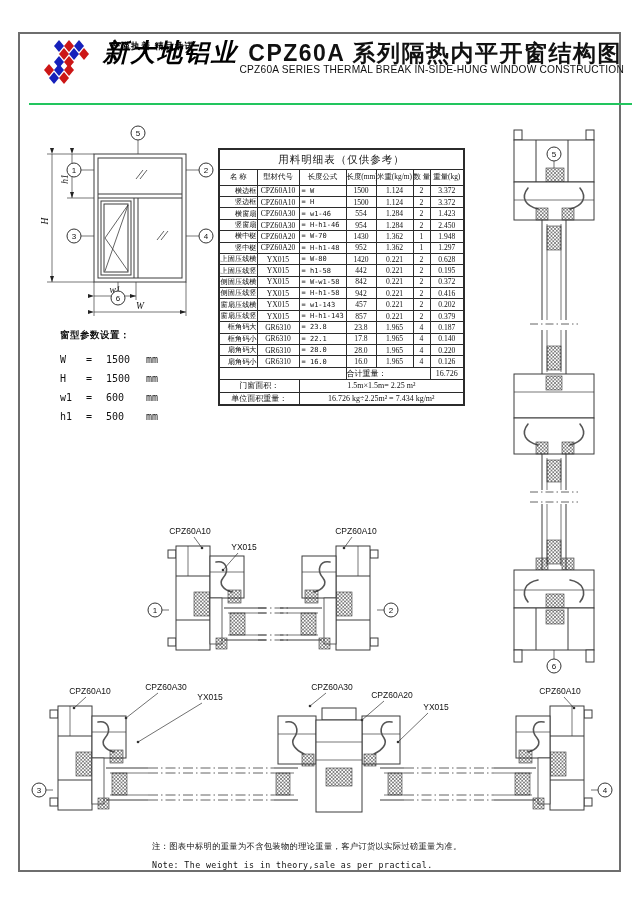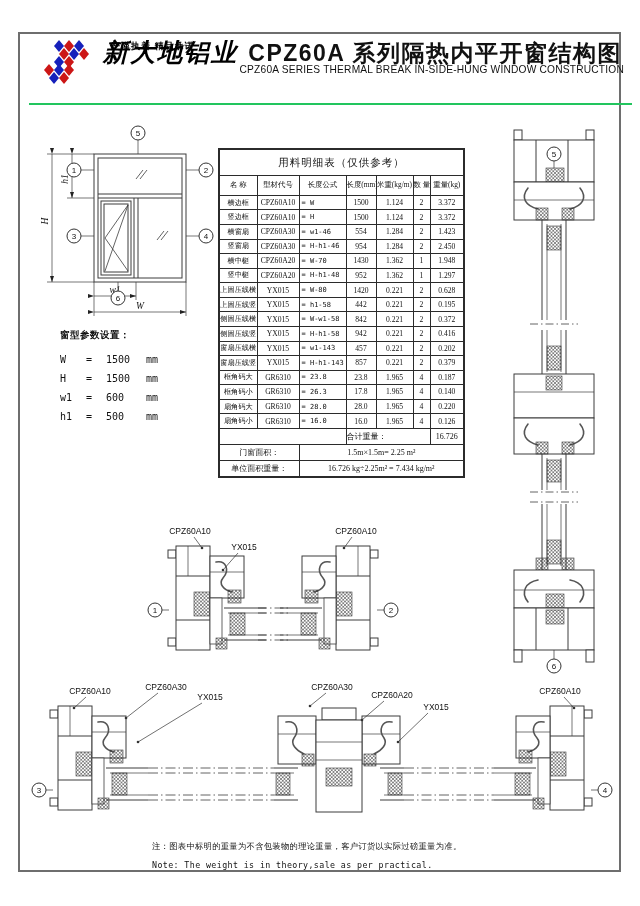--- a/index.html
+++ b/index.html
@@ -13,27 +13,27 @@
   #company { position:absolute; left:74px; top:4px; font-family:"DejaVu Serif", serif; font-style:italic; font-weight:bold; font-size:25px; letter-spacing:2px; color:#000; }
   #hdr-title { position:absolute; right:10px; top:6px; font-size:23px; font-weight:bold; letter-spacing:1.5px; white-space:nowrap; }
   #hdr-sub { position:absolute; right:8px; top:32px; font-size:10.2px; letter-spacing:0.2px; white-space:nowrap; }
   
   #wdg { position:absolute; left:38px; top:118px; }
   #params { position:absolute; left:60px; top:329px; font-family:"DejaVu Sans Mono", monospace; }
   #params .ttl { font-size:9.5px; font-weight:bold; margin-bottom:8px; letter-spacing:0.5px; }
   .pline { display:flex; font-size:10px; height:19px; align-items:center; }
   .pline .pn { width:26px; } .pline .pe { width:20px; } .pline .pv { width:40px; } .pline .pu { width:24px; }
   
-  #mat { position:absolute; left:218px; top:148px; width:245px; height:330px; border-collapse:collapse; table-layout:fixed;
+  #mat { position:absolute; left:218px; top:148px; width:245px; height:258px; border-collapse:collapse; table-layout:fixed;
          font-family:"Liberation Serif", serif; font-size:7.6px; text-align:center; }
   #mat td, #mat th { border:1px solid #2b2b2b; padding:0; overflow:hidden; white-space:nowrap; font-weight:normal; }
   #mat .tt { font-size:10.5px; height:20px; letter-spacing:1px; }
   #mat .hd td { font-size:7.4px; height:15px; }
   #mat .fx { font-family:"DejaVu Sans Mono", monospace; font-size:7px; text-align:left; padding-left:2px; }
-  #mat .nm { font-size:7.2px; }
+  #mat .nm { font-size:7.2px;text-align:right; }
   #mat { border:2px solid #2b2b2b; }
   #mat .sum-l { text-align:left; padding-right:4px; font-size:8px;font-family:Liberation Serif, serif; }
   #mat .big { font-size:8px; }
   
   .svgabs { position:absolute; }
   .slabel { font:8.5px "Liberation Sans", sans-serif; fill:#111; }
   .cnum  { font:8px "Liberation Sans", sans-serif; fill:#111; }
   .dimlab { font:9.5px "Liberation Serif", serif; font-style:italic; fill:#111; }
   
   #note { position:absolute; left:152px; top:841px; width:345px; text-align:left; }
@@ -358,21 +358,21 @@
           <td>GR6310</td>
           <td class="fx">= 23.8</td>
           <td>23.8</td>
           <td>1.965</td>
           <td>4</td>
           <td>0.187</td>
         </tr>
         <tr>
           <td class="nm">框角码小</td>
           <td>GR6310</td>
-          <td class="fx">= 26.3</td>
+          <td class="fx">= 22.1</td>
           <td>17.8</td>
           <td>1.965</td>
           <td>4</td>
           <td>0.140</td>
         </tr>
         <tr>
           <td class="nm">扇角码大</td>
           <td>GR6310</td>
           <td class="fx">= 28.0</td>
           <td>28.0</td>

